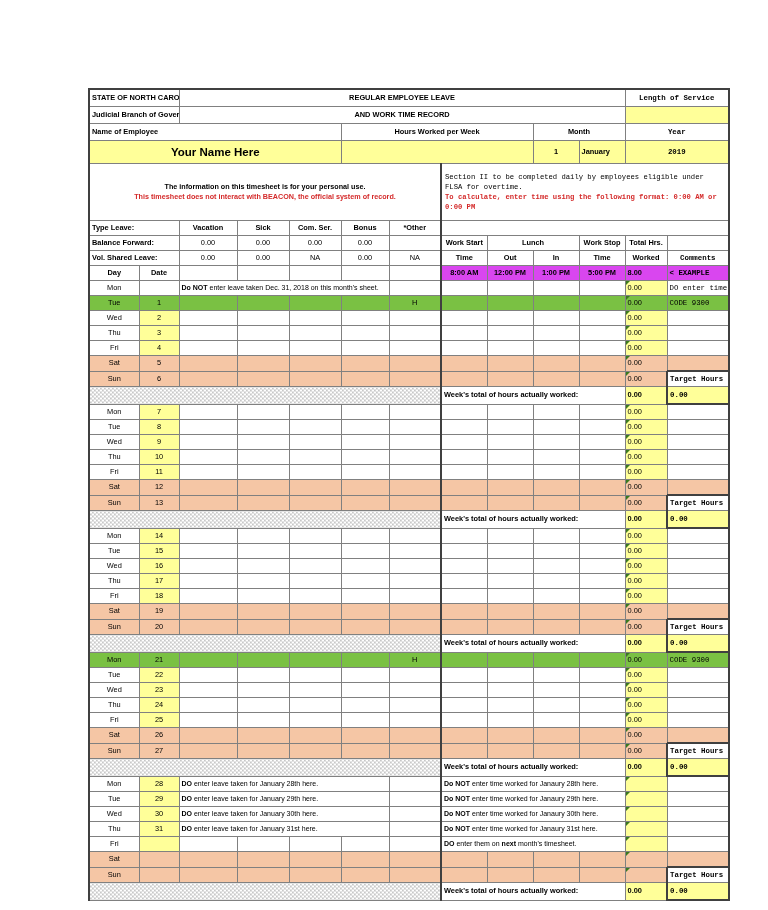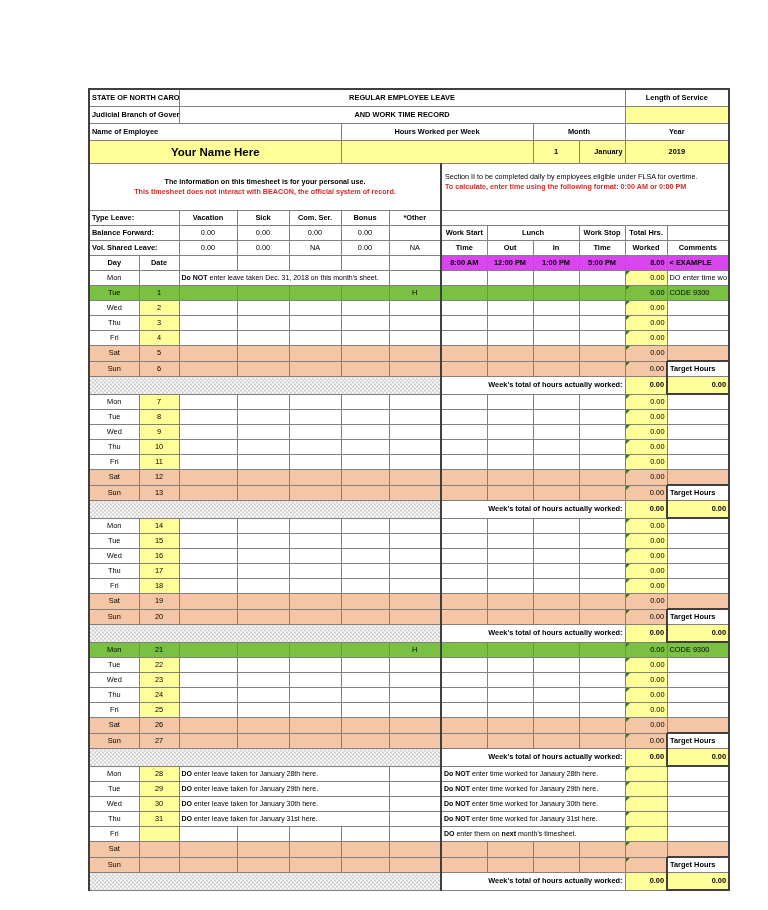--- a/index.html
+++ b/index.html
@@ -19,37 +19,37 @@
     padding:0 2px;
     height:14px;
     line-height:14px;
     overflow:hidden;
     white-space:nowrap;
     vertical-align:middle;
     background:#fff;
   }
   .b{font-weight:bold;}
   .c{text-align:center;}
-  .r{text-align:right;margin-top:24px;}
+  .r{text-align:left;margin-top:24px;}
   .l{text-align:left;}
   .yel{background:#ffff99;}
   .grn{background:#7ac143;}
   .pch{background:#f5c6a5;}
   .lgrn{background:#d946ef;}
   .red{color:#d42a2a;}
   .hatch{
     background-color:#ffffff;
     background-image:
       linear-gradient(45deg,#c8c8c8 25%,transparent 25%,transparent 75%,#c8c8c8 75%),
       linear-gradient(45deg,#c8c8c8 25%,transparent 25%,transparent 75%,#c8c8c8 75%);
     background-size:4px 4px;
     background-position:0 0,2px 2px;
   }
   .tk-l{border-left:2px solid #404040;}
-  .tk-r{border-right:2px solid #404040;}
+  .tk-r{border-right:2px solid #404040;font-family:Liberation Mono, monospace;}
   .tk-t{border-top:2px solid #404040;}
   .tk-b{border-bottom:2px solid #404040;}
   .big{font-size:11.5px;font-weight:bold;line-height:16px;text-align:center;}
   .h16{height:16px;line-height:16px;}
   .h22{height:22px;line-height:22px;}
   .instr{font-size:7.2px;line-height:10px;white-space:normal;}
   .corner{position:relative;}
   .corner:before{
     content:"";position:absolute;left:0;top:0;
     border-top:4px solid #3a7a1e;border-right:4px solid transparent;

